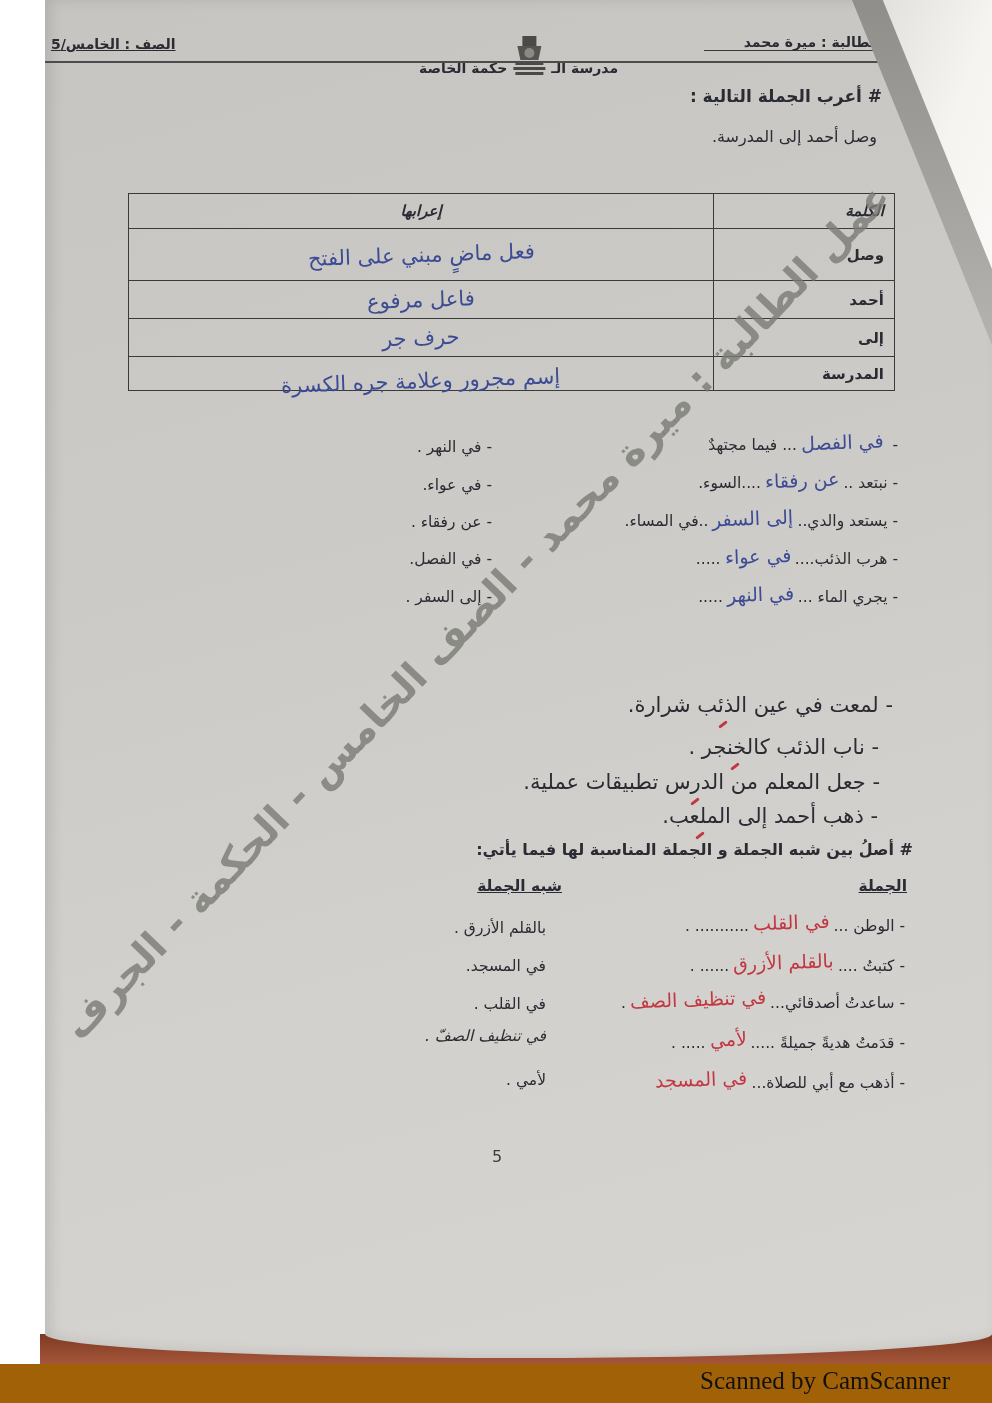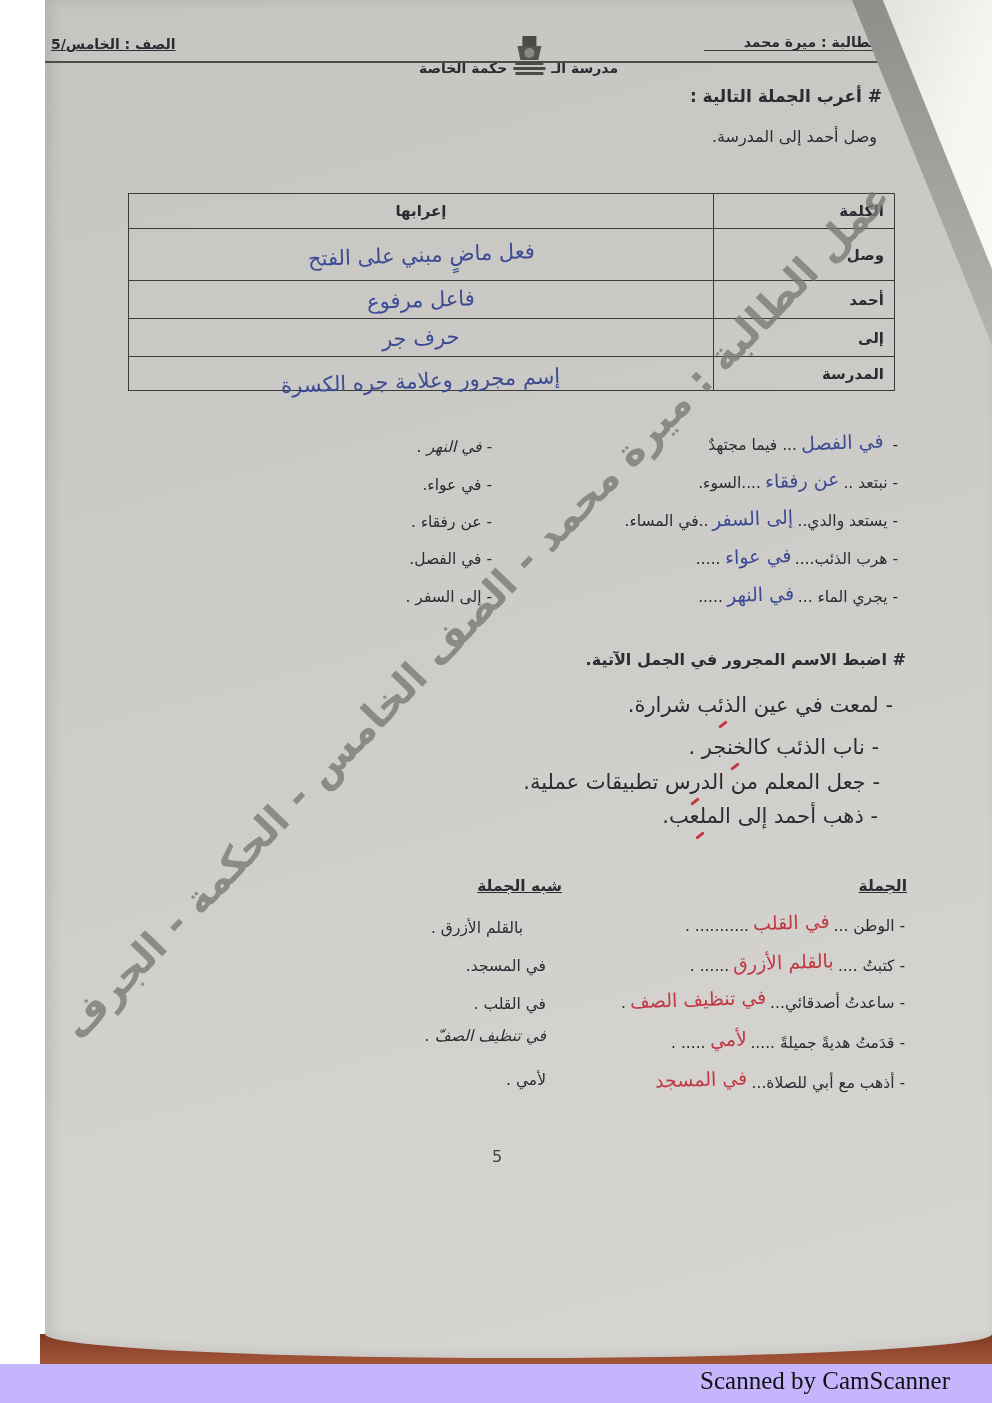--- a/index.html
+++ b/index.html
@@ -4,21 +4,21 @@
 <style>
   html,body{margin:0;padding:0;background:#ffffff;}
   .scan{position:relative;width:992px;height:1403px;background:#ffffff;overflow:hidden;
         font-family:"DejaVu Sans",sans-serif;color:#2b2b33;}
   .paper{position:absolute;left:45px;top:0;width:947px;height:1358px;
          background:linear-gradient(165deg,#c6c5c1 0%,#cbcac6 35%,#d3d1cd 70%,#d7d5d2 100%);
          border-bottom-left-radius:50% 24px;border-bottom-right-radius:50% 24px;
          box-shadow:inset 6px 0 14px rgba(0,0,0,0.10);z-index:2;overflow:hidden;}
   .wood{position:absolute;left:40px;top:1334px;width:952px;height:32px;
         background:linear-gradient(#7d3a24,#a8583a);z-index:1;}
-  .footer-strip{position:absolute;left:0;top:1364px;width:992px;height:39px;background:#c4b5fd;z-index:3;}
+  .footer-strip{position:absolute;left:0;top:1364px;width:992px;height:39px;background:#a16207;z-index:3;}
   .footer-text{position:absolute;right:42px;top:3px;font-family:"Liberation Serif","DejaVu Serif",serif;
         font-size:25px;color:#111;}
   
   .fold{position:absolute;right:0;top:0;width:140px;height:345px;z-index:8;pointer-events:none;}
   .fold-shadow{position:absolute;inset:0;background:linear-gradient(#8f8e8a,#b5b3af);
         clip-path:polygon(0% 0%,100% 0%,100% 100%);}
   .fold-white{position:absolute;inset:0;background:linear-gradient(110deg,#dddcd8,#f5f4f1 55%,#fbfaf8);
         clip-path:polygon(22% 0%,100% 0%,100% 78%);}
   
   .hdr-grade{position:absolute;left:6px;top:36px;font-size:14px;font-weight:700;
@@ -31,21 +31,21 @@
   .logo{width:40px;height:48px;margin-bottom:-6px;}
   
   .q1-title{position:absolute;right:110px;top:86px;font-size:17px;font-weight:700;direction:rtl;}
   .q1-sentence{position:absolute;right:115px;top:127px;font-size:16px;font-weight:500;direction:rtl;}
   
   table.irab{position:absolute;left:83px;top:193px;width:767px;border-collapse:collapse;
         direction:rtl;table-layout:fixed;}
   table.irab td{border:1.8px solid #3a3a3a;font-size:15px;font-weight:600;padding:2px 10px;
         vertical-align:middle;}
   table.irab .c-word{width:160px;}
-  table.irab .hdr td{height:30px;}
+  table.irab .hdr td{height:30px;font-style:italic;}
   table.irab .c-parse{text-align:center;}
   .hw-blue{color:#3c4b94;font-size:21px;font-weight:500;display:inline-block;
         transform:rotate(-2deg);letter-spacing:1px;}
   .hw-inline{color:#3c4b94;font-size:19px;font-weight:500;display:inline-block;
         transform:rotate(-2deg);margin:0 4px;position:relative;top:-1px;}
   .hw-red{color:#c23742;font-size:19px;font-weight:500;display:inline-block;
         transform:rotate(-2deg);margin:0 4px;position:relative;top:-2px;}
   .row4-ans{position:relative;top:7px;}
   
   .sec-title{position:absolute;font-size:16px;font-weight:700;direction:rtl;}
@@ -121,21 +121,21 @@
             <span class="hw-blue row4-ans">إسم مجرور وعلامة جره الكسرة</span>
           </td>
         </tr>
       </tbody>
     </table>
 
 
     <div class="m-right" style="right:94px;top:432px;">
       <span>- </span><span class="hw-inline">في الفصل</span><span>... فيما مجتهدٌ</span>
     </div>
-    <div class="m-left" style="right:500px;top:438px;font-style:italic;">- في النهر .</div>
+    <div class="m-left" style="right:500px;top:438px;">- في النهر .</div>
 
     <div class="m-right" style="right:94px;top:470px;">
       <span>- نبتعد ..</span><span class="hw-inline">عن رفقاء</span><span>....السوء.</span>
     </div>
     <div class="m-left" style="right:500px;top:476px;">- في عواء.</div>
 
     <div class="m-right" style="right:94px;top:508px;">
       <span>- يستعد والدي..</span><span class="hw-inline">إلى السفر</span><span>..في المساء.</span>
     </div>
     <div class="m-left" style="right:500px;top:513px;">- عن رفقاء .</div>
@@ -143,42 +143,42 @@
     <div class="m-right" style="right:94px;top:546px;">
       <span>- هرب الذئب....</span><span class="hw-inline">في عواء</span><span>.....</span>
     </div>
     <div class="m-left" style="right:500px;top:550px;">- في الفصل.</div>
 
     <div class="m-right" style="right:94px;top:584px;">
       <span>- يجري الماء ...</span><span class="hw-inline">في النهر</span><span>.....</span>
     </div>
     <div class="m-left" style="right:500px;top:588px;">- إلى السفر .</div>
 
-    <div class="sec-title" style="right:86px;top:650px;"># اضبط الاسم المجرور في الجمل الآتية.</div>
 
     <div class="q3-item" style="right:99px;top:693px;">
       <span>- لمعت في عين </span><span class="q3-word"><span>الذئب</span><i class="kasra"></i></span><span> شرارة.</span>
     </div>
     <div class="q3-item" style="right:113px;top:735px;">
       <span>- ناب الذئب </span><span class="q3-word"><span>كالخنجر</span><i class="kasra"></i></span><span> .</span>
     </div>
     <div class="q3-item" style="right:112px;top:770px;">
       <span>- جعل المعلم من </span><span class="q3-word"><span>الدرس</span><i class="kasra"></i></span><span> تطبيقات عملية.</span>
     </div>
     <div class="q3-item" style="right:114px;top:804px;">
       <span>- ذهب أحمد إلى </span><span class="q3-word"><span>الملعب</span><i class="kasra"></i></span><span>.</span>
     </div>
 
+    <div class="sec-title" style="right:79px;top:840px;"># أصلُ بين شبه الجملة و الجملة المناسبة لها فيما يأتي:</div>
     <div class="col-hdr" style="right:85px;top:877px;">الجملة</div>
     <div class="col-hdr" style="right:430px;top:877px;">شبه الجملة</div>
 
     <div class="m-right" style="right:87px;top:913px;">
       <span>- الوطن ...</span><span class="hw-red">في القلب</span><span>........... .</span>
     </div>
-    <div class="m-left" style="right:469px;top:919px;">بالقلم الأزرق .</div>
+    <div class="m-left" style="right:446px;top:919px;">بالقلم الأزرق .</div>
 
     <div class="m-right" style="right:87px;top:953px;">
       <span>- كتبتُ ....</span><span class="hw-red">بالقلم الأزرق</span><span>...... .</span>
     </div>
     <div class="m-left" style="right:446px;top:957px;">في المسجد.</div>
 
     <div class="m-right" style="right:87px;top:990px;">
       <span>- ساعدتُ أصدقائي...</span><span class="hw-red">في تنظيف الصف</span><span>.</span>
     </div>
     <div class="m-left" style="right:446px;top:995px;">في القلب .</div>

